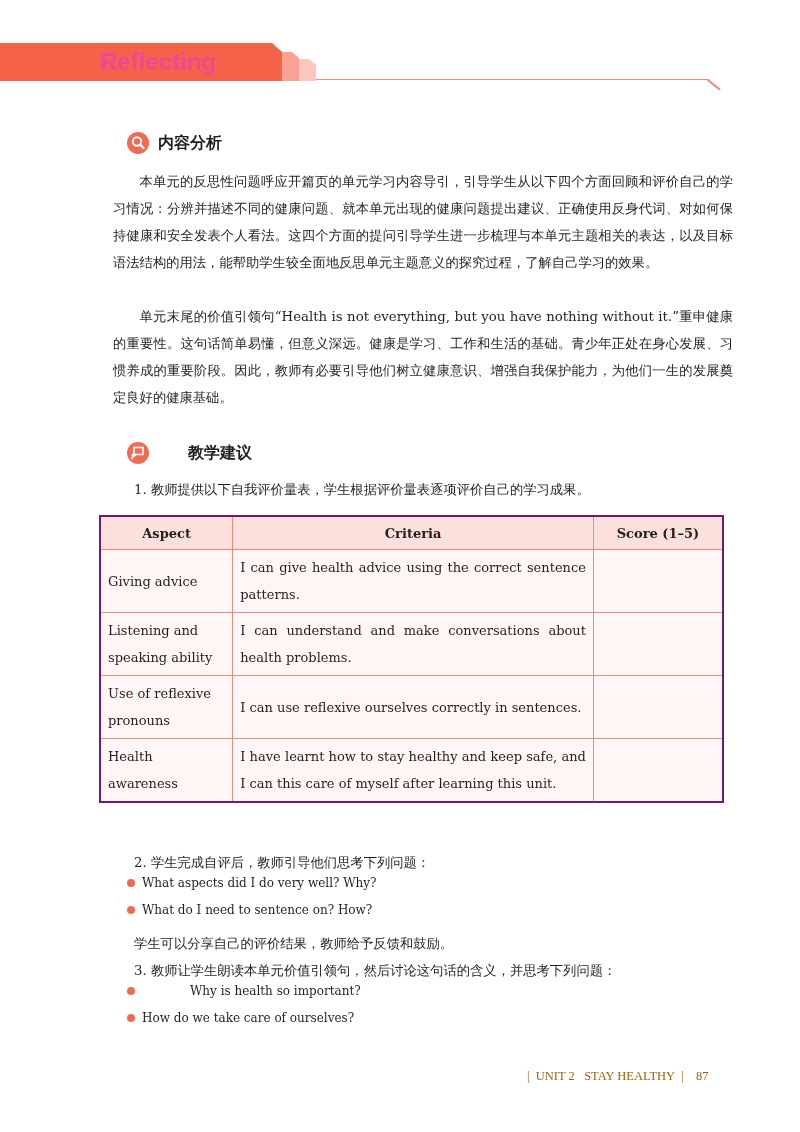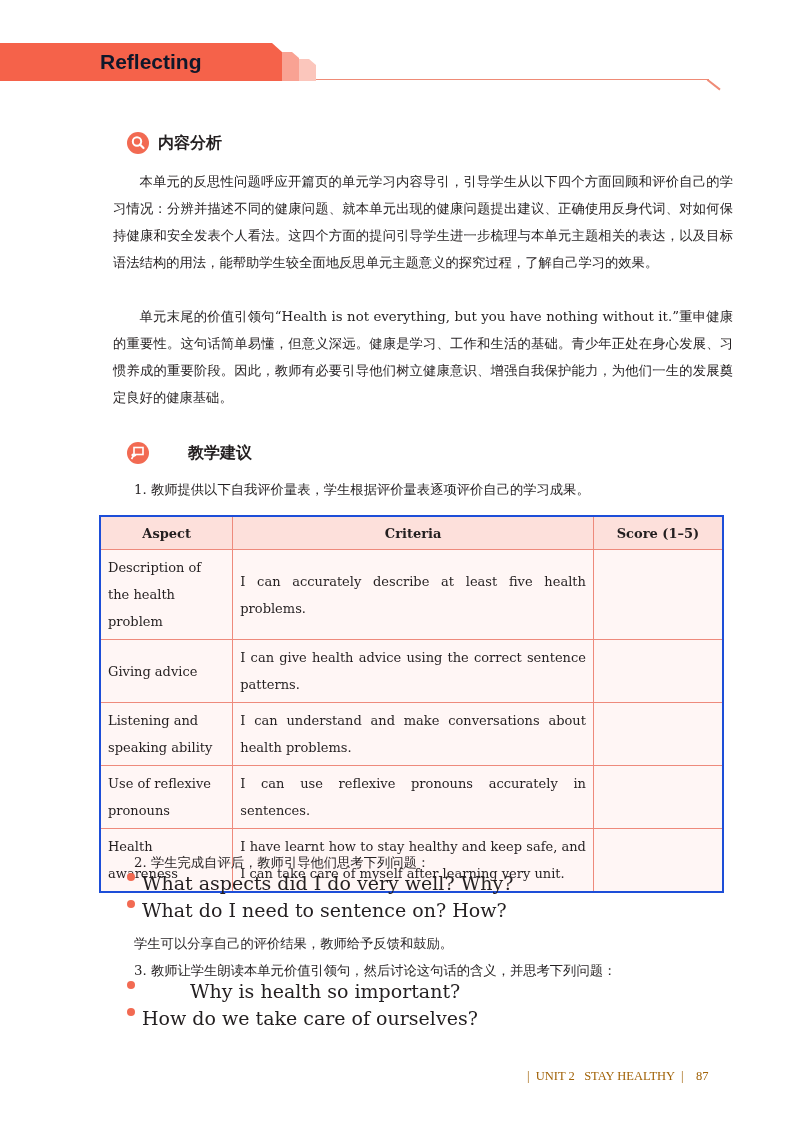--- a/index.html
+++ b/index.html
@@ -2,41 +2,41 @@
 <html><head>
   <meta charset="utf-8">
   <style>
     html, body { margin: 0; padding: 0; background: #ffffff; }
     body { width: 800px; height: 1132px; position: relative; overflow: hidden;
            font-family: "DejaVu Serif", "Liberation Serif", serif; color: #231f20; }
     .banner { position: absolute; left: 0; top: 43px; width: 282px; height: 38px;
               background: #f5624a;
               clip-path: polygon(0 0, 272px 0, 282px 9px, 282px 100%, 0 100%); }
     .banner-title { position: absolute; left: 100px; top: 45px; height: 34px; line-height: 34px;
-                    font-family: "Liberation Sans", sans-serif; font-weight: bold; font-size: 21px; color: #0f172a; }
+                    font-family: "Liberation Sans", sans-serif; font-weight: bold; font-size: 24px; color: #ec4899; }
     .tab1 { position: absolute; left: 282px; top: 52px; width: 17px; height: 29px; background: #f9a293;
             clip-path: polygon(0 0, 10px 0, 17px 6px, 17px 100%, 0 100%); }
     .tab2 { position: absolute; left: 299px; top: 59px; width: 17px; height: 22px; background: #fbc6bc;
             clip-path: polygon(0 0, 10px 0, 17px 6px, 17px 100%, 0 100%); }
     .rule { position: absolute; left: 316px; top: 79px; width: 393px; height: 0; border-top: 1.5px solid #ef8b76; }
     .rule-tail { position: absolute; left: 708px; top: 79px; width: 16px; height: 1.5px; background: #ef8b76;
                  transform-origin: 0 0; transform: rotate(38deg); }
 
     .sec-head { position: absolute; left: 127px; display: flex; align-items: center; gap: 9px; }
     .sec-icon { width: 22px; height: 22px; border-radius: 50%; background: #f26a52; position: relative; }
     .sec-title { font-family: "DejaVu Sans", sans-serif; font-size: 16px; font-weight: bold; color: #231f20; text-align: center; }
 
     .para { position: absolute; left: 105px; width: 620px; font-size: 13.3px; line-height: 27px;
             text-align: justify; text-indent: 2em; margin: 8px; }
     .line { position: absolute; left: 127px; font-size: 13.3px; line-height: 20px; margin: 7px; }
-    .bullet { position: absolute; left: 127px; font-size: 19px; line-height: 20px; display: flex; }
+    .bullet { position: absolute; left: 127px; font-size: 12px; line-height: 20px; display: flex; align-items: center; }
     .dot { width: 8px; height: 8px; border-radius: 50%; background: #f26a52; margin-right: 7px; }
 
     table.rubric { position: absolute; left: 99px; top: 515px; width: 625px; border-collapse: collapse;
-                   border: 2px solid #1d4ed8; font-size: 13px; }
+                   border: 2px solid #701a75; font-size: 13px; }
     table.rubric th, table.rubric td { border: 1.3px solid #ee8a7c; }
     table.rubric th { background: #fde0db; height: 30px; font-weight: bold; text-align: center; }
     table.rubric td { background: #fff6f5; padding: 4px 7px; line-height: 27px; vertical-align: middle; }
     td.crit { text-align: justify; }
 
     .footer { position: absolute; left: 527px; top: 1069px; font-family: Liberation Serif, serif;
               font-size: 12.5px; color: #a16207; white-space: pre; }
   </style>
 </head>
 <body>
@@ -79,43 +79,38 @@
       <col style="width:130px">
     </colgroup>
   <thead>
     <tr>
       <th>Aspect</th>
       <th>Criteria</th>
       <th>Score (1–5)</th>
     </tr>
   </thead>
   <tbody>
-    <tr style="height:61px">
-      <td>Description of the health problem</td>
-      <td class="crit">I can accurately describe at least five health problems.</td>
-      <td></td>
-    </tr>
     <tr style="height:30px">
       <td>Giving advice</td>
       <td class="crit">I can give health advice using the correct sentence patterns.</td>
       <td></td>
     </tr>
     <tr style="height:61px">
       <td>Listening and speaking ability</td>
       <td class="crit">I can understand and make conversations about health problems.</td>
       <td></td>
     </tr>
     <tr style="height:61px">
       <td>Use of reflexive pronouns</td>
-      <td class="crit">I can use reflexive pronouns accurately in sentences.</td>
+      <td class="crit">I can use reflexive ourselves correctly in sentences.</td>
       <td></td>
     </tr>
     <tr style="height:61px">
       <td>Health awareness</td>
-      <td class="crit">I have learnt how to stay healthy and keep safe, and I can take care of myself after learning very unit.</td>
+      <td class="crit">I have learnt how to stay healthy and keep safe, and I can this care of myself after learning this unit.</td>
       <td></td>
     </tr>
   </tbody>
 </table>
 
 <p class="line" style="top:846px;">2. 学生完成自评后，教师引导他们思考下列问题：</p>
 <div class="bullet" style="top:873px;">
   <span class="dot"></span>
   <span>What aspects did I do very well? Why?</span>
 </div>

